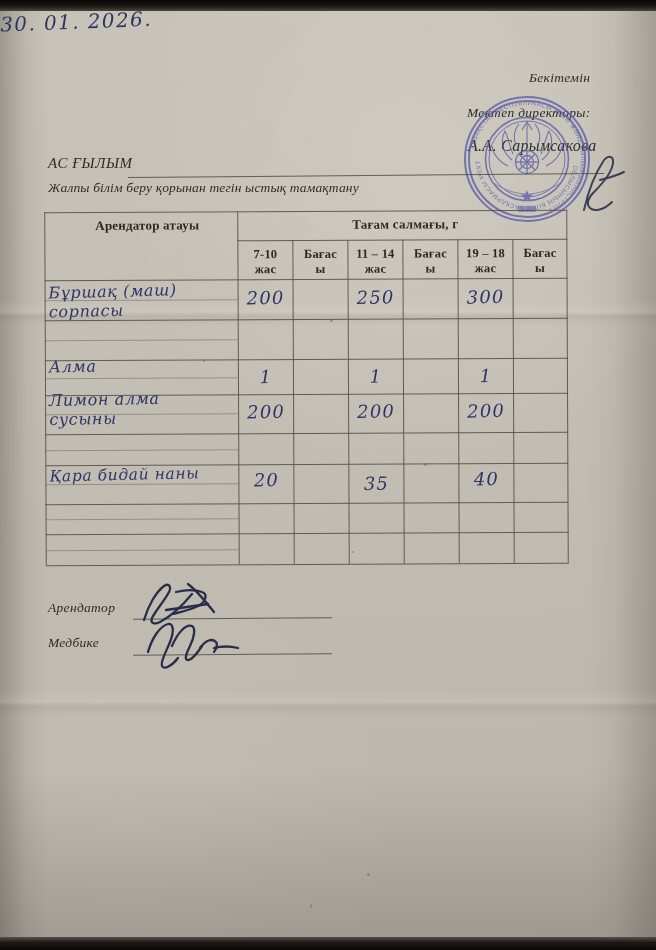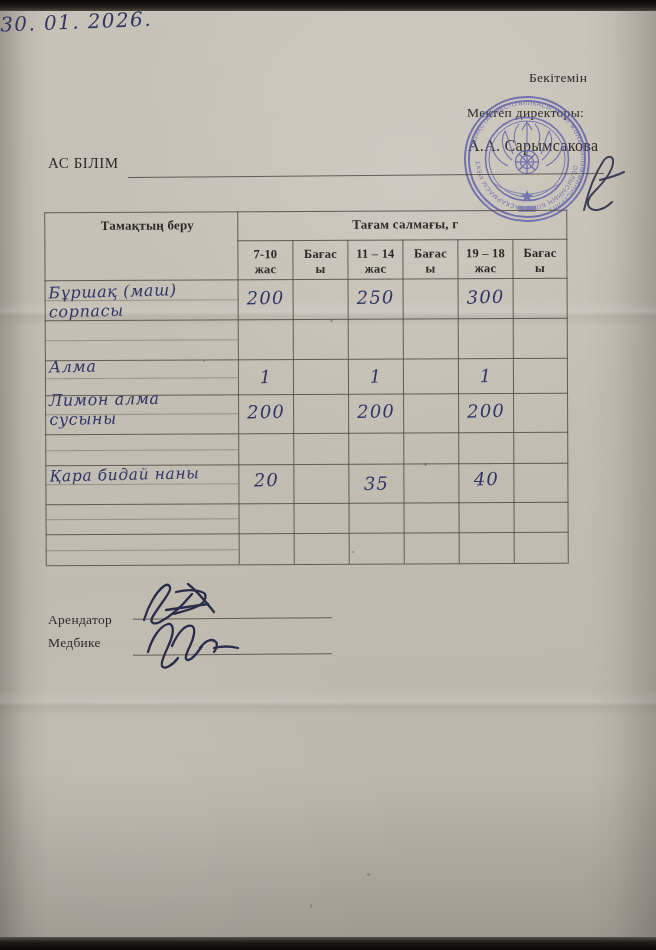--- a/index.html
+++ b/index.html
@@ -70,20 +70,21 @@
     background: linear-gradient(180deg, rgba(255,255,255,0.0) 0%, rgba(255,255,255,0.10) 45%, rgba(90,84,76,0.10) 62%, rgba(255,255,255,0) 100%);
     pointer-events: none;
   }
 
   
   .t {
     position: absolute;
     color: #2e2c2b;
     white-space: nowrap;
     letter-spacing: 0.3px;
+    font-style: italic;
   }
 
   
   #approve-label   { left: 529px; top: 70px;  font-size: 13.5px; }
   #director-label  { left: 467px; top: 105px; font-size: 13.5px; }
   #director-name   { left: 468px; top: 137px; font-size: 16px; }
 
   
   #menu-title {
     left: 48px; top: 155px;
@@ -155,21 +156,21 @@
     line-height: 19px;
     white-space: pre-line;
   }
   .hand-val {
     font-size: 18px;
     text-align: center;
     letter-spacing: 1.2px;
   }
 
   
-  #arendator-label { left: 48px; top: 600px; font-size: 13.5px; margin-top: 12px; }
+  #arendator-label { left: 48px; top: 600px; font-size: 13.5px; }
   #medbike-label   { left: 48px; top: 635px; font-size: 13.5px; }
   .sig-rule {
     position: absolute;
     height: 1px;
     background: #4f4c47;
     opacity: .85;
   }
   #arendator-rule { left: 133px; top: 618px; width: 199px; transform: rotate(-0.4deg); }
   #medbike-rule   { left: 133px; top: 654px; width: 199px; transform: rotate(-0.4deg); }
 
@@ -270,23 +271,24 @@
     </g>
   </svg>
 
   <svg id="director-sign" viewBox="0 0 60 70">
     <g fill="none" stroke="#242845" stroke-width="2" stroke-linecap="round">
       <path d="M10,60 C14,42 22,22 30,10 C34,5 40,6 39,13 C38,22 28,34 20,42 C14,48 12,54 16,58 C20,62 30,60 38,52"></path>
       <path d="M26,30 C34,28 42,26 50,22"></path>
     </g>
   </svg>
 
-  <div class="t" id="menu-title">АС БІЛІМ</div>
+  <div class="t" id="menu-title">АС ҒЫЛЫМ</div>
   <div id="title-rule"></div>
   <div id="menu-date">30. 01. 2026.</div>
+  <div class="t" id="menu-subtitle">Жалпы білім беру қорынан тегін ыстық тамақтану</div>
 
   <div id="table">
 
     <div class="vline" style="left:0px;   top:0px; height:353px;"></div>
     <div class="vline" style="left:193px; top:0px; height:353px;"></div>
     <div class="vline" style="left:248px; top:29px; height:324px;"></div>
     <div class="vline" style="left:303px; top:29px; height:324px;"></div>
     <div class="vline" style="left:358px; top:29px; height:324px;"></div>
     <div class="vline" style="left:413px; top:29px; height:324px;"></div>
     <div class="vline" style="left:468px; top:29px; height:324px;"></div>
@@ -307,21 +309,21 @@
 
     <div class="hline thin" style="left:0px; top:88px;  width:193px; opacity:.42;"></div>
     <div class="hline thin" style="left:0px; top:128px; width:193px; opacity:.42;"></div>
     <div class="hline thin" style="left:0px; top:166px; width:193px; opacity:.42;"></div>
     <div class="hline thin" style="left:0px; top:202px; width:193px; opacity:.42;"></div>
     <div class="hline thin" style="left:0px; top:238px; width:193px; opacity:.42;"></div>
     <div class="hline thin" style="left:0px; top:272px; width:193px; opacity:.42;"></div>
     <div class="hline thin" style="left:0px; top:307px; width:193px; opacity:.42;"></div>
     <div class="hline thin" style="left:0px; top:338px; width:193px; opacity:.42;"></div>
 
-    <div class="hdr" id="hdr-name">Тамақтың беру</div>
+    <div class="hdr" id="hdr-name">Арендатор атауы</div>
     <div class="hdr" id="hdr-group">Тағам салмағы, г</div>
 
     <div class="hdr" style="left:194px; top:36px; width:54px; white-space:pre-line;">7-10
 жас</div>
     <div class="hdr" style="left:249px; top:36px; width:54px; white-space:pre-line;">Бағас
 ы</div>
     <div class="hdr" style="left:304px; top:36px; width:54px; white-space:pre-line;">11 – 14
 жас</div>
     <div class="hdr" style="left:359px; top:36px; width:54px; white-space:pre-line;">Бағас
 ы</div>

